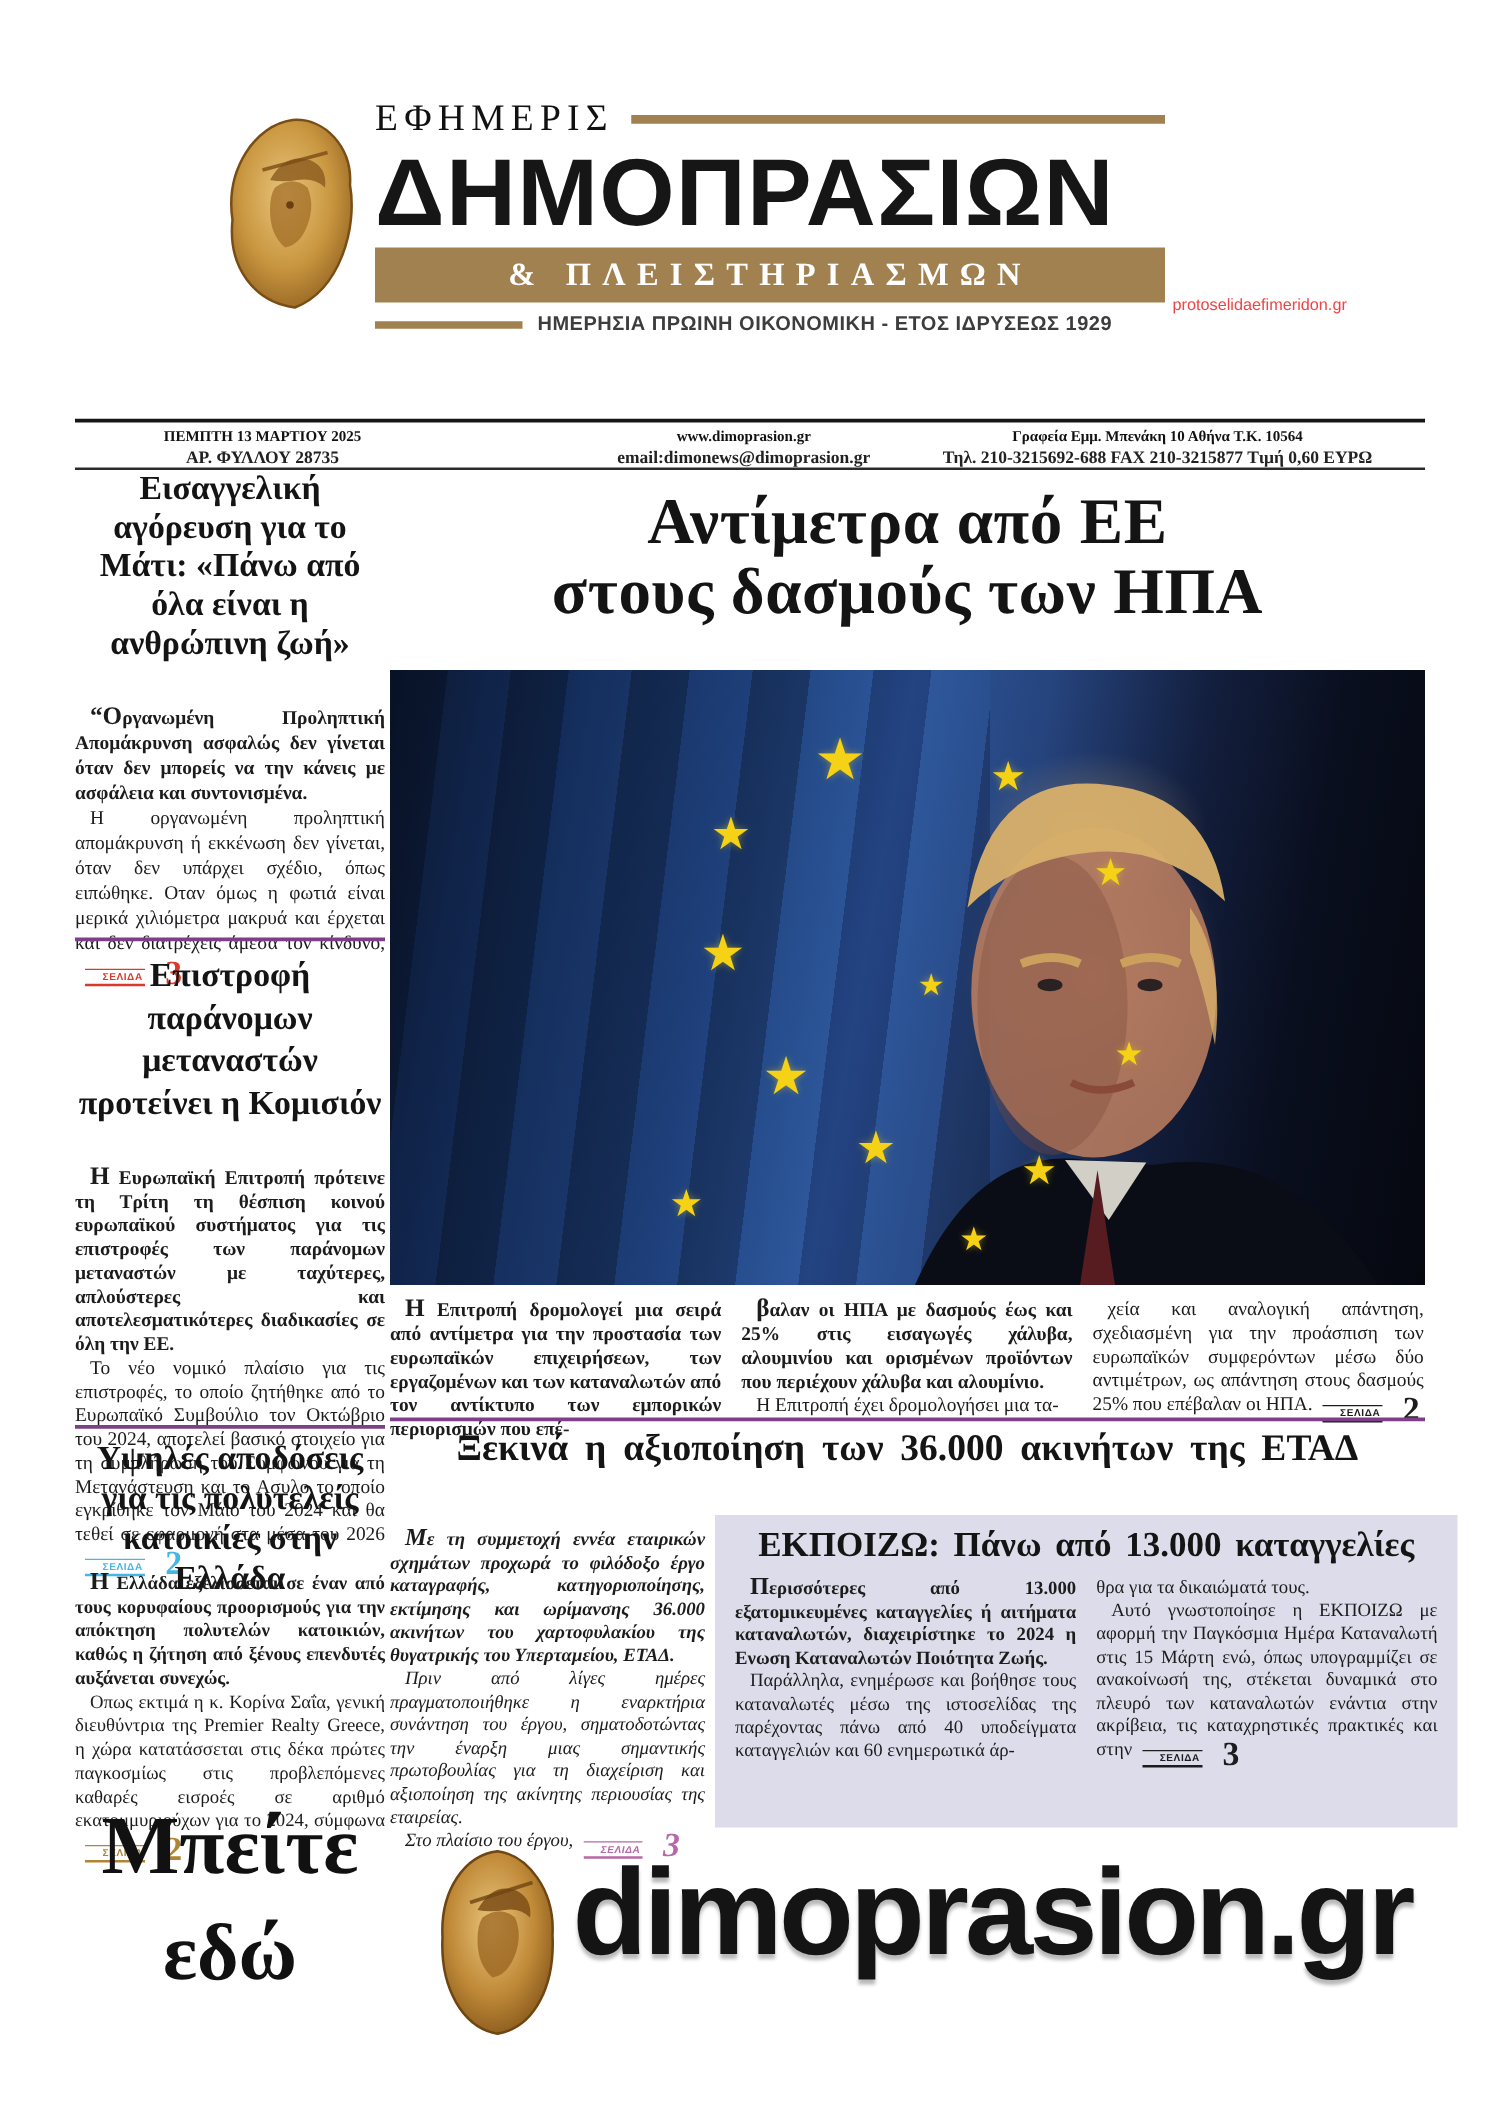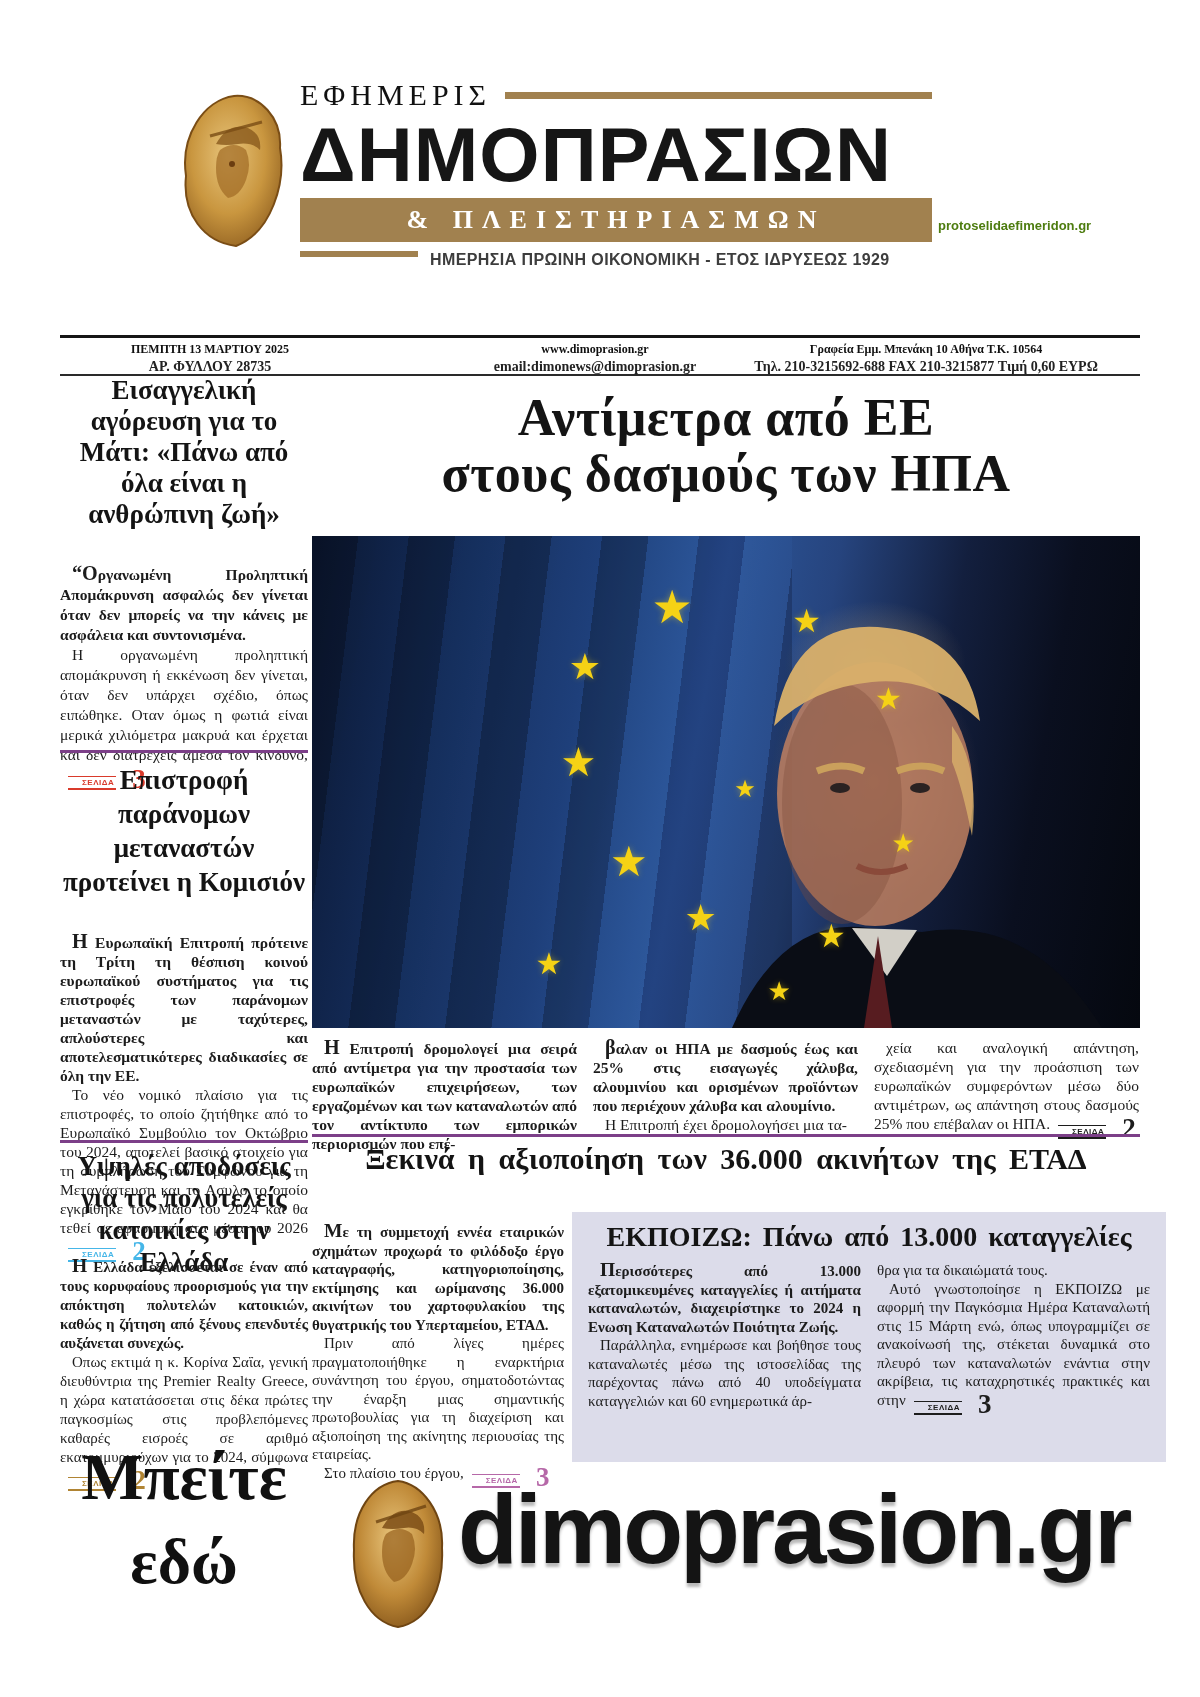--- a/index.html
+++ b/index.html
@@ -11,25 +11,25 @@
   .coin-top{left:176px;top:92px;width:112px;height:158px;}
   .mast{left:300px;top:78px;width:632px;}
   .kicker-row{display:flex;align-items:center;gap:14px;}
   .kicker{font-weight:normal;font-size:30px;letter-spacing:5px;color:#111;}
   .kicker-line{flex:1;height:7px;background:#a1814f;}
   .mast-title{font-family:"Liberation Sans", sans-serif;font-weight:800;font-size:76px;
               letter-spacing:1px;color:#161616;line-height:86px;white-space:nowrap;
               transform:scaleX(1.02);transform-origin:left;}
   .mast-bar{background:#a1814f;height:44px;display:flex;align-items:center;justify-content:center;}
   .mast-bar span{color:#fff;font-weight:bold;font-size:26px;letter-spacing:9px;}
-  .tagline-row{display:flex;gap:12px;margin-top:9px;}
+  .tagline-row{display:flex;align-items:center;gap:12px;margin-top:9px;}
   .tagline-line{width:118px;height:6px;background:#a1814f;}
   .tagline{font-family:"Liberation Sans", sans-serif;font-weight:bold;font-size:16px;color:#3d3d3d;letter-spacing:0.4px;}
-  .watermark{left:938px;top:218px;font-family:"Liberation Sans", sans-serif;font-weight:bold;
-             font-size:13px;color:#4d7c0f;}
+  .watermark{left:938px;top:236px;font-family:"Liberation Sans", sans-serif;font-weight:normal;
+             font-size:13px;color:#ef4444;}
 
   
   .rule-thick{left:60px;top:335px;width:1080px;height:3px;background:#161616;}
   .rule-thin{left:60px;top:374px;width:1080px;height:2px;background:#2a2a2a;}
   .divider{height:3px;background:#7c3f88;}
 
   
   .dl{text-align:center;line-height:18px;}
   .dl .l1{font-weight:bold;font-size:12px;color:#111;}
   .dl .l2{font-weight:bold;font-size:14px;color:#222;}
@@ -80,21 +80,21 @@
 
   .caption{left:312px;top:1038px;width:828px;display:flex;gap:16px;}
   .cap-col{width:265px;text-align:justify;font-size:15.5px;line-height:19px;}
   .cap-col p{margin:0;text-indent:12px;}
   .cap-bold{font-weight:bold;}
   .cap-bold::first-letter{font-size:1.3em;}
 
   .rule-mid{left:312px;top:1134px;width:828px;height:3px;background:#7c3f88;}
   .etad-head{left:312px;top:1142px;width:828px;text-align:center;font-weight:bold;color:#141414;
              font-size:30px;line-height:34px;word-spacing:6px;}
-  .etad-col{left:312px;top:1222px;width:252px;text-align:justify;font-size:15px;line-height:18.5px;}
+  .etad-col{left:312px;top:1222px;width:252px;text-align:justify;font-size:15px;line-height:18.5px;font-style:italic;}
 
   .ekbox{left:572px;top:1212px;width:594px;height:250px;background:#dcdcea;box-sizing:border-box;
          padding:8px 16px 10px;}
   .ek-title{text-align:center;font-weight:bold;font-size:28px;line-height:33px;color:#141414;word-spacing:4px;}
   .ek-cols{display:flex;gap:16px;margin-top:8px;}
   .ek-col{width:273px;text-align:justify;font-size:15px;line-height:18.5px;}
   .ek-col p{margin:0;text-indent:12px;}
 
   
   .coin-bottom{left:346px;top:1478px;width:104px;height:152px;}

